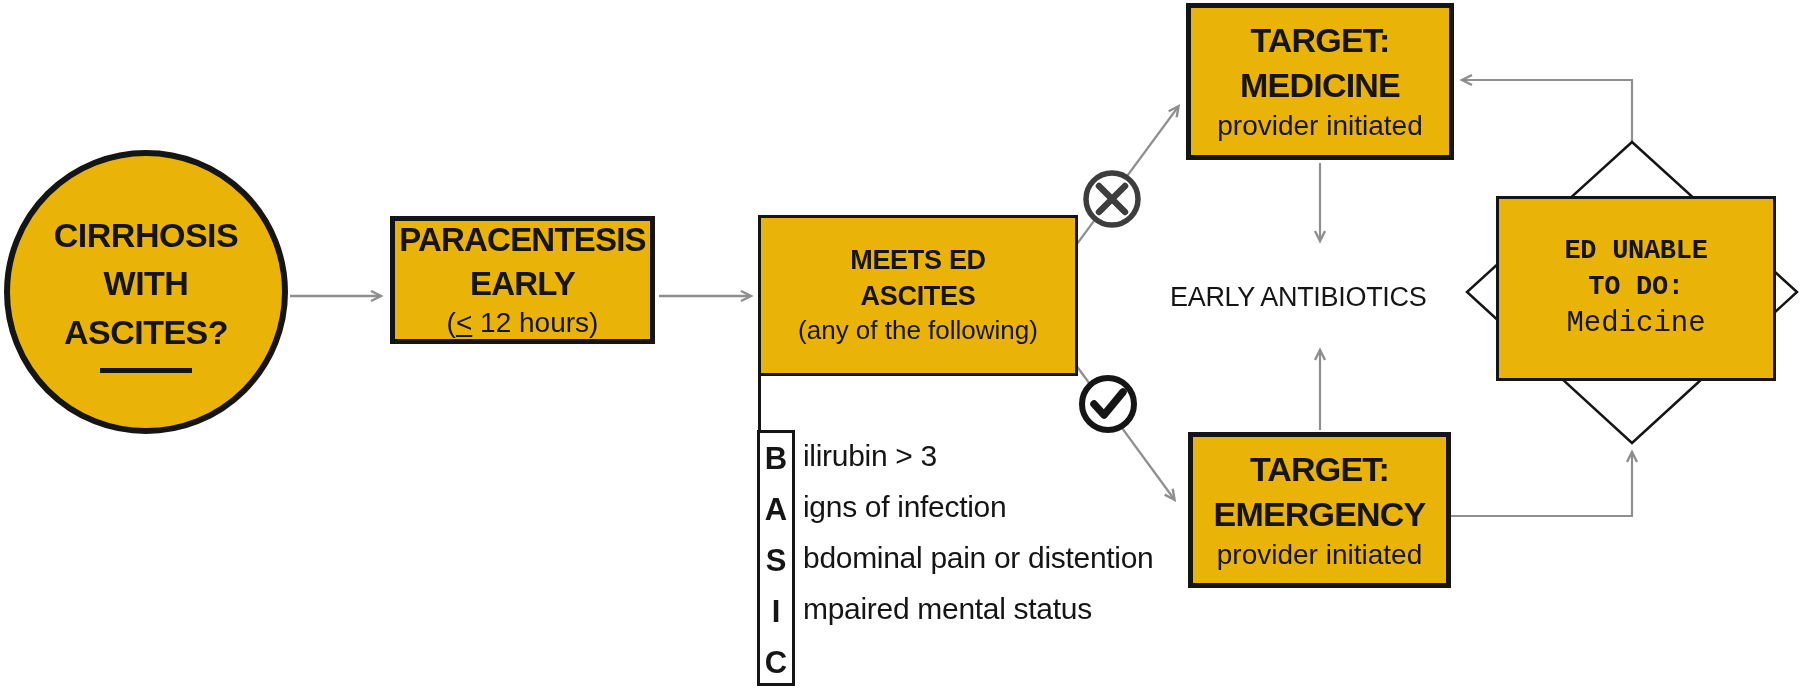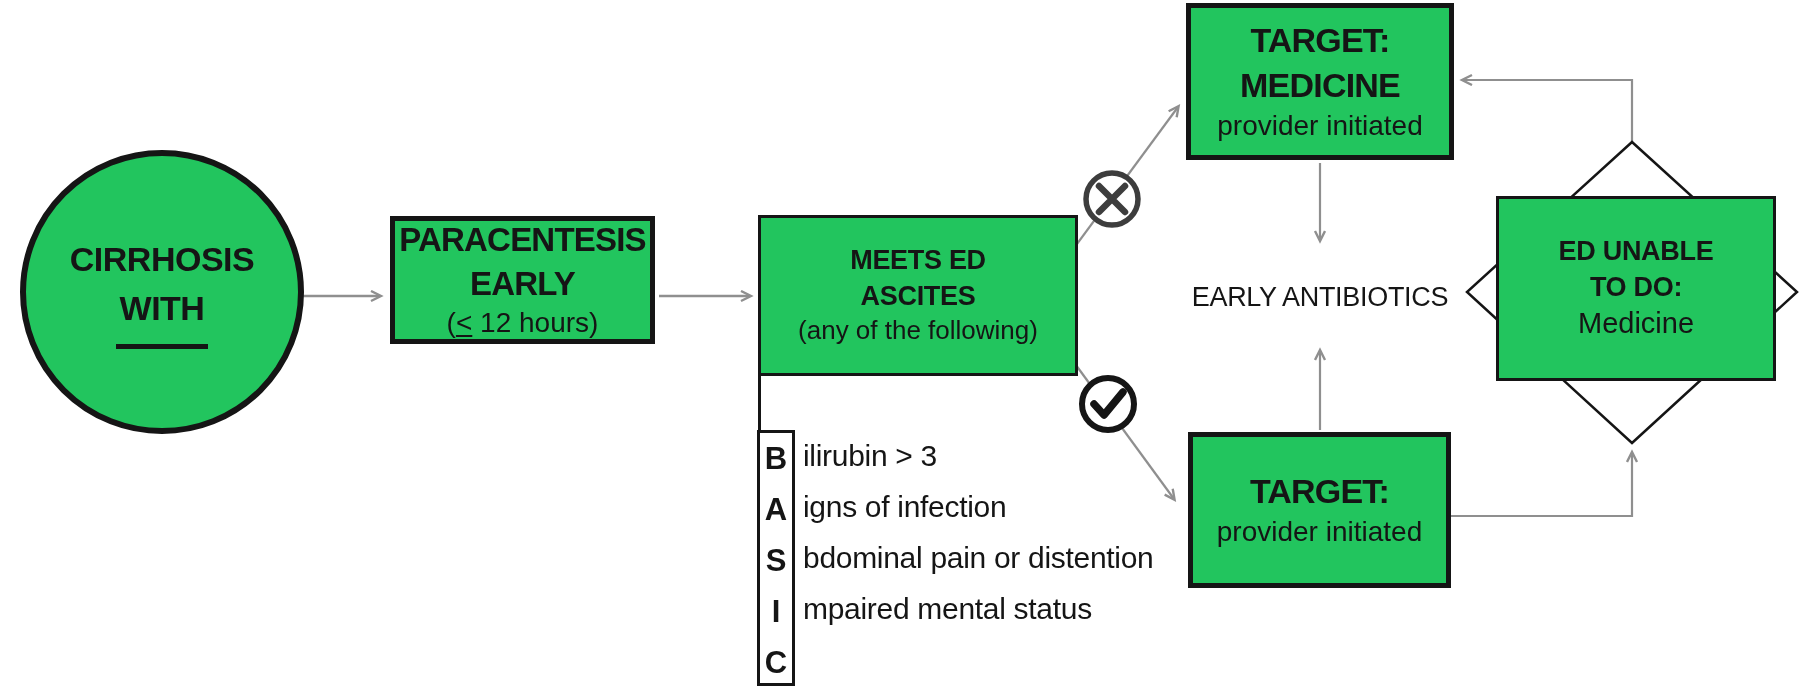--- a/index.html
+++ b/index.html
@@ -2,35 +2,35 @@
 <html><head>
 <meta charset="utf-8">
 <style>
   html,body{margin:0;padding:0;background:#fff;}
   #canvas{
     position:relative;width:1800px;height:688px;background:#ffffff;
     font-family:"Liberation Sans", sans-serif;color:#151515;overflow:hidden;
   }
   .abs{position:absolute;}
   svg{position:absolute;left:0;top:0;}
-  .node{box-sizing:border-box;display:flex;flex-direction:column;align-items:center;justify-content:center;text-align:center;background:#22c55e;}
+  .node{box-sizing:border-box;display:flex;flex-direction:column;align-items:center;justify-content:center;text-align:center;background:#eab308;}
   .circle-node{border:6px solid #151515;border-radius:50%;}
   .thick{border:5px solid #151515;}
   .thin{border:3px solid #151515;}
   .h1{font-weight:bold;font-size:34px;line-height:1.42;letter-spacing:-0.5px;white-space:nowrap;}
   .h2{font-weight:bold;font-size:33px;line-height:1.32;letter-spacing:-0.8px;white-space:nowrap;}
   .h3{font-weight:bold;font-size:27px;line-height:1.32;letter-spacing:-0.3px;white-space:nowrap;}
   .sub{font-size:28px;line-height:1.3;white-space:nowrap;}
   .sub-sm{font-size:26px;line-height:1.3;white-space:nowrap;}
   .le{text-decoration:underline;text-underline-offset:3px;}
   .blank-line{width:92px;height:5px;background:#151515;margin:12px auto 0;}
   .letters-box{box-sizing:border-box;display:flex;flex-direction:column;}
   .letter-cell{height:51px;line-height:51px;text-align:center;font-weight:bold;font-size:31px;}
   .crit-text{height:51px;line-height:51px;font-size:30px;white-space:nowrap;letter-spacing:-0.3px;}
-  .plain-label{font-size:27px;text-align:center;white-space:nowrap;letter-spacing:-0.3px;}
+  .plain-label{font-size:27px;text-align:left;white-space:nowrap;letter-spacing:-0.3px;}
 </style>
 </head>
 <body>
 
 <div id="canvas">
 
   <svg width="1800" height="688" viewBox="0 0 1800 688">
     <defs>
       <marker id="ah" markerWidth="16" markerHeight="14" refX="11" refY="6" orient="auto" markerUnits="userSpaceOnUse">
         <path d="M2,1 L12,6 L2,11" fill="none" stroke="#8f8f8f" stroke-width="2.4"></path>
@@ -61,23 +61,24 @@
       <circle cx="1112" cy="199" r="26" fill="#ffffff" stroke="#3d3d3d" stroke-width="5.5"></circle>
       <path d="M1099,186 L1125,212 M1125,186 L1099,212" stroke="#3d3d3d" stroke-width="6.5" stroke-linecap="round" fill="none"></path>
     </g>
 
     <g>
       <circle cx="1108" cy="404" r="26" fill="#ffffff" stroke="#151515" stroke-width="6"></circle>
       <path d="M1094,404 L1104,415 L1123,392" stroke="#151515" stroke-width="7.5" fill="none" stroke-linecap="round" stroke-linejoin="round"></path>
     </g>
   </svg>
 
-  <div class="abs node circle-node" style="left:20px;top:150px;width:284px;height:284px;">
+  <div class="abs node circle-node" style="left:4px;top:150px;width:284px;height:284px;">
     <div class="h1">CIRRHOSIS</div>
     <div class="h1">WITH</div>
+    <div class="h1">ASCITES?</div>
     <div class="blank-line"></div>
   </div>
 
   <div class="abs node thick" style="left:390px;top:216px;width:265px;height:128px;">
     <div class="h2">PARACENTESIS</div>
     <div class="h2">EARLY</div>
     <div class="sub"><span>(</span><span class="le">&lt;</span><span> 12 hours)</span></div>
   </div>
 
   <div class="abs node thin" style="left:758px;top:215px;width:320px;height:161px;">
@@ -104,22 +105,23 @@
   <div class="abs node thick" style="left:1186px;top:3px;width:268px;height:157px;">
     <div class="h2" style="font-size:34px;">TARGET:</div>
     <div class="h2" style="font-size:34px;">MEDICINE</div>
     <div class="sub">provider initiated</div>
   </div>
 
   <div class="abs plain-label" style="left:1170px;top:282px;width:300px;">EARLY ANTIBIOTICS</div>
 
   <div class="abs node thick" style="left:1188px;top:432px;width:263px;height:156px;">
     <div class="h2" style="font-size:34px;">TARGET:</div>
+    <div class="h2" style="font-size:34px;">EMERGENCY</div>
     <div class="sub">provider initiated</div>
   </div>
 
-  <div class="abs node thin" style="left:1496px;top:196px;width:280px;height:185px;z-index:2;">
+  <div class="abs node thin" style="left:1496px;top:196px;width:280px;height:185px;z-index:2;font-family:Liberation Mono, monospace;">
     <div class="h3">ED UNABLE</div>
     <div class="h3">TO DO:</div>
     <div class="sub" style="font-size:29px;">Medicine</div>
   </div>
 
 </div>
 
 </body></html>

